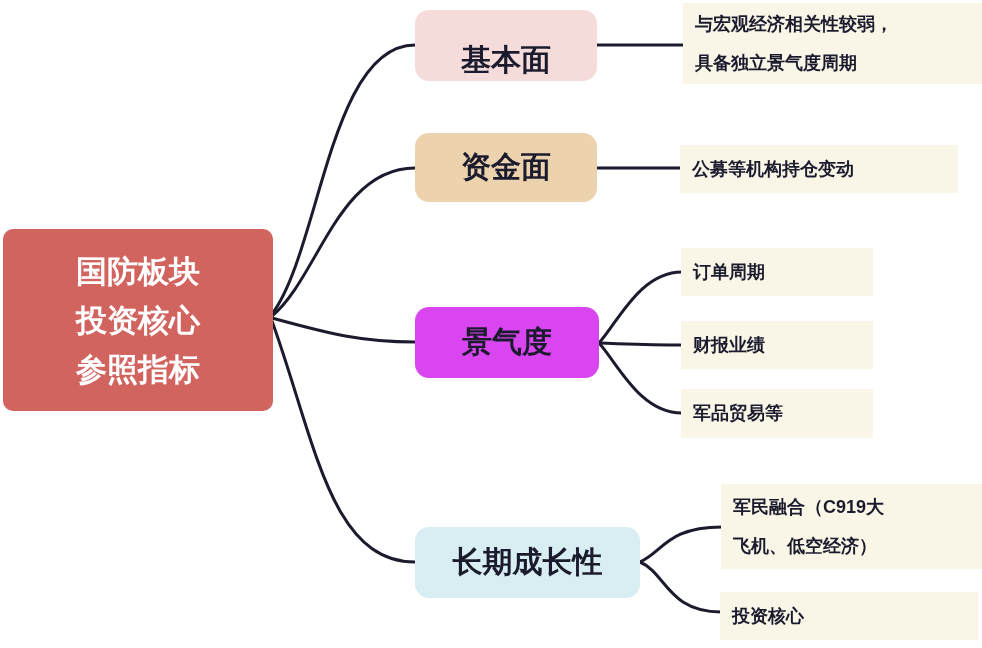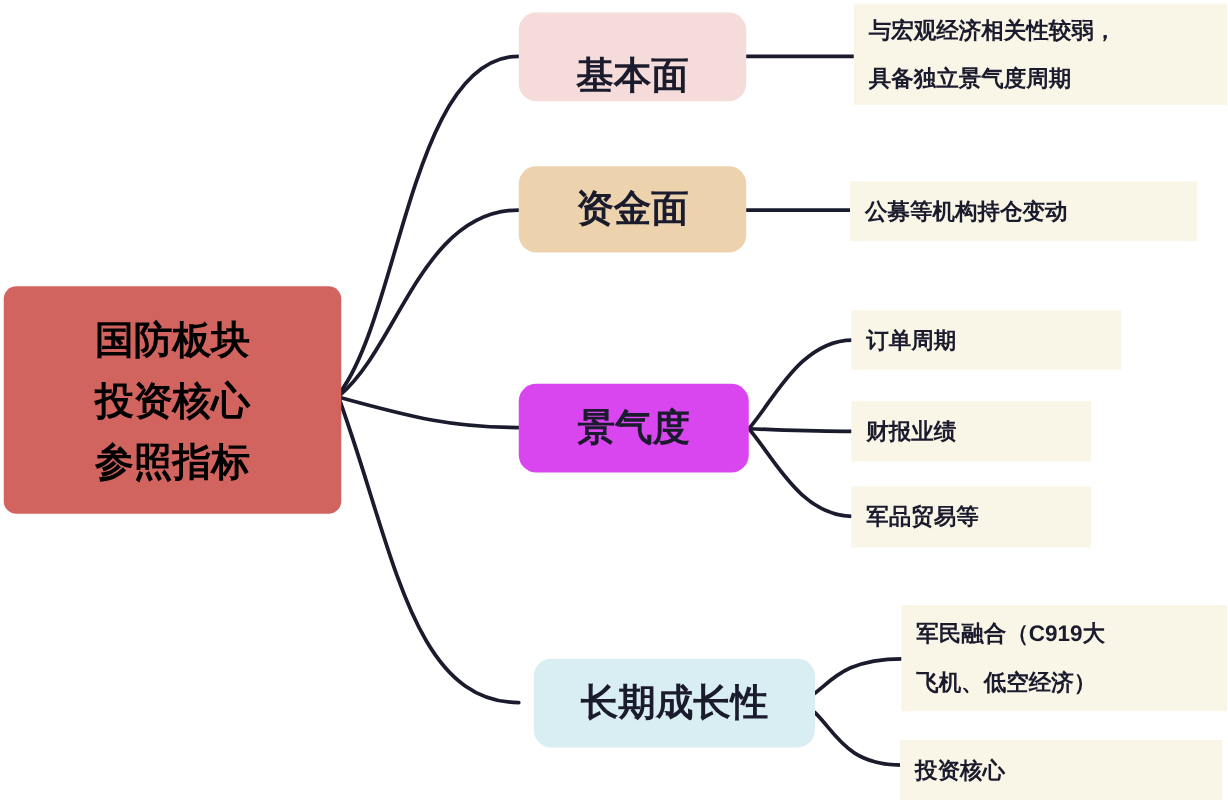--- a/index.html
+++ b/index.html
@@ -30,21 +30,21 @@
   .node {
     position: absolute;
     z-index: 2;
     box-sizing: border-box;
   }
   .root-node {
     left: 3px; top: 229px;
     width: 270px; height: 182px;
     background: #d26460;
     border-radius: 10px;
-    color: #000000;
+    color: #ffffff;
     font-size: 31px;
     font-weight: bold;
     line-height: 49px;
     text-align: left;
     display: flex;
     align-items: center;
     justify-content: center;
     white-space: pre-line;
   }
   .branch-node {
@@ -69,21 +69,21 @@
     font-weight: bold;
     line-height: 39px;
     display: flex;
     align-items: center;
     padding-left: 12px;
     white-space: pre-line;
     text-align: left;
   }
   #leaf-0-0 { left: 683px; top: 3px;   width: 299px; height: 81px; }
   #leaf-1-0 { left: 680px; top: 145px; width: 278px; height: 48px; line-height: 48px; }
-  #leaf-2-0 { left: 681px; top: 248px; width: 216px; height: 48px; line-height: 48px; text-align: center; }
+  #leaf-2-0 { left: 681px; top: 248px; width: 192px; height: 48px; line-height: 48px; text-align: center; }
   #leaf-2-1 { left: 681px; top: 321px; width: 192px; height: 48px; line-height: 48px; }
   #leaf-2-2 { left: 681px; top: 389px; width: 192px; height: 49px; line-height: 49px; }
   #leaf-3-0 { left: 721px; top: 484px; width: 261px; height: 85px; }
   #leaf-3-1 { left: 720px; top: 592px; width: 258px; height: 48px; line-height: 48px; }
   .node-label {
     display: inline-block;
   }
 </style>
 </head>
 <body>
@@ -117,21 +117,21 @@
   </div>
 
   <div class="node branch-node" id="branch-1" style="background: rgb(237, 211, 173);">
     <span class="node-label">资金面</span>
   </div>
 
   <div class="node branch-node" id="branch-2" style="background: #d946ef;">
     <span class="node-label">景气度</span>
   </div>
 
-  <div class="node branch-node" id="branch-3" style="background: rgb(217, 238, 242); margin-left: 12px;">
+  <div class="node branch-node" id="branch-3" style="background: rgb(217, 238, 242);">
     <span class="node-label">长期成长性</span>
   </div>
 
   <div class="node leaf-node" id="leaf-0-0">
     <span class="node-label">与宏观经济相关性较弱，
 具备独立景气度周期</span>
   </div>
 
   <div class="node leaf-node" id="leaf-1-0">
     <span class="node-label">公募等机构持仓变动</span>

